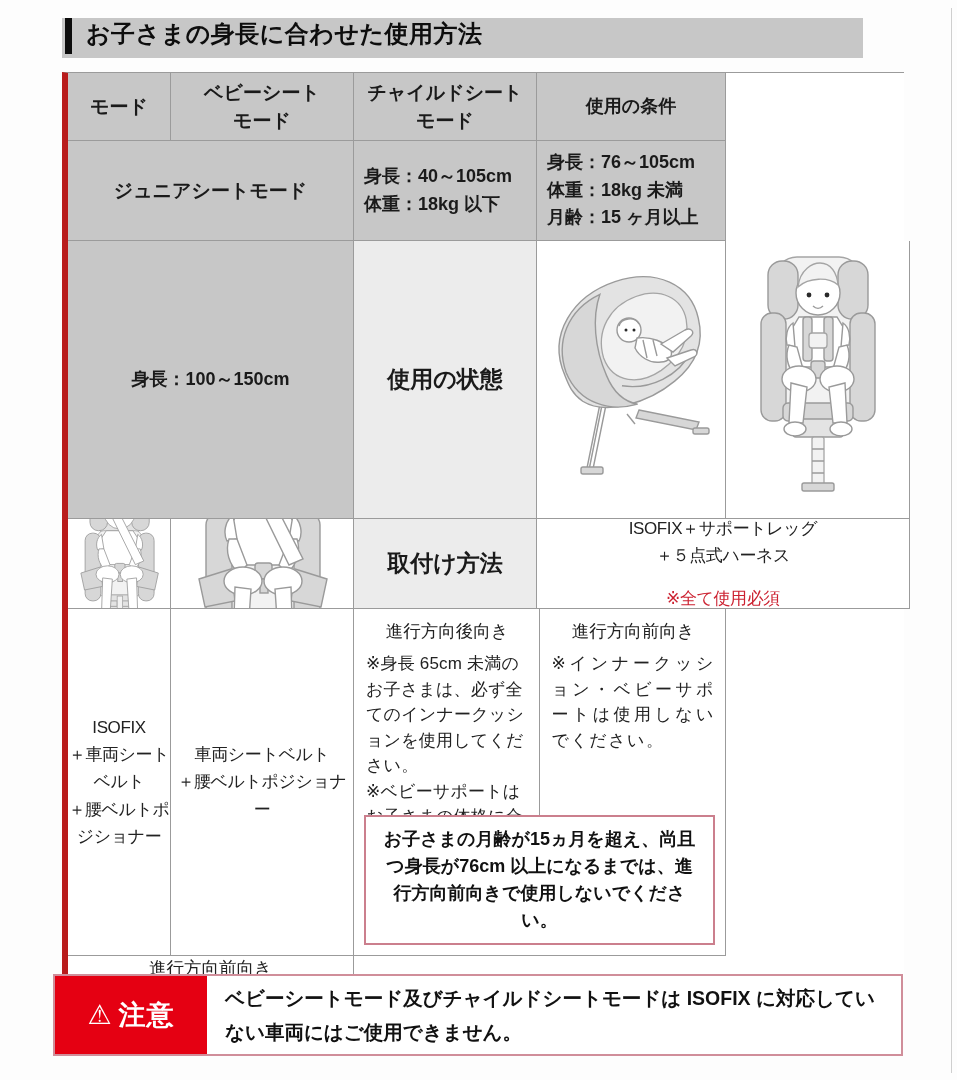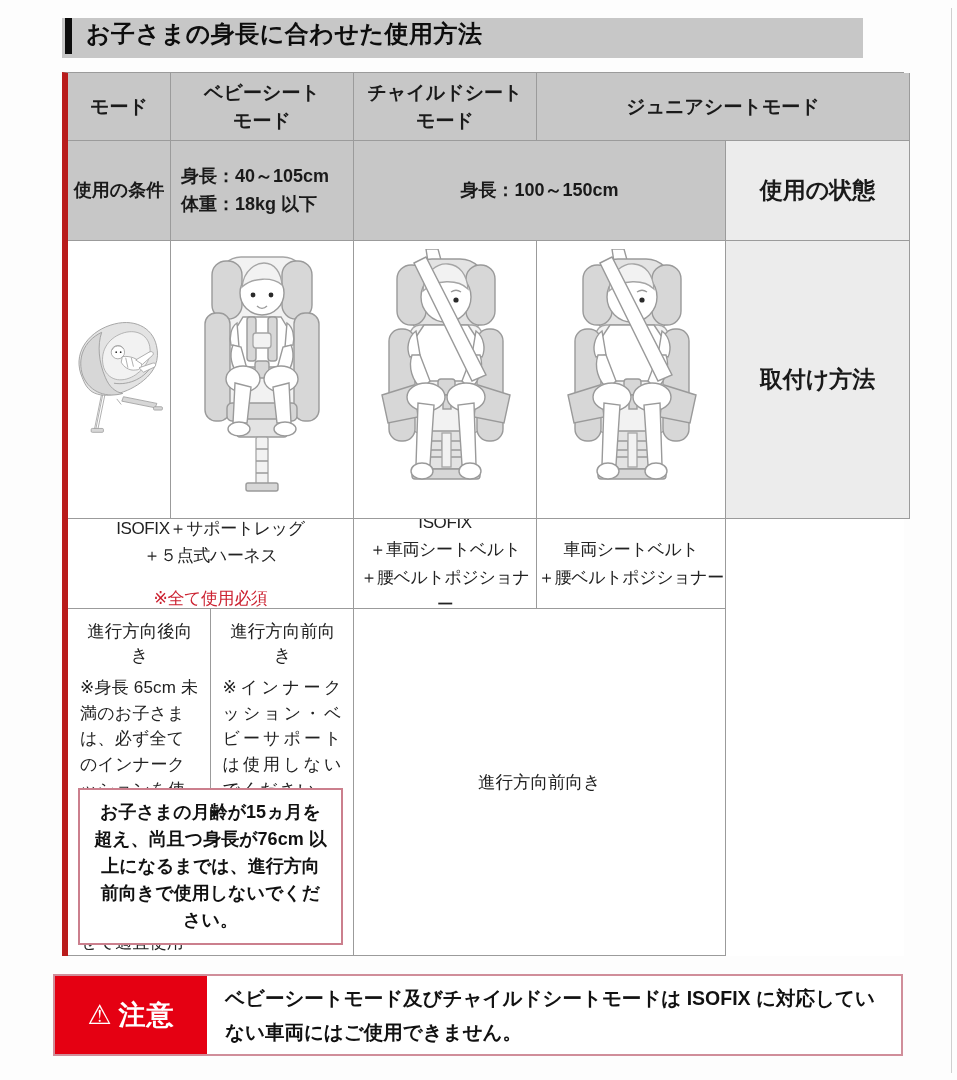--- a/index.html
+++ b/index.html
@@ -101,25 +101,28 @@
   <div class="title-text">お子さまの身長に合わせた使用方法</div>
 </div>
 
 <div class="usage-table">
 
   <div class="cell hd">モード</div>
   <div class="cell hd pre">ベビーシート
 モード</div>
   <div class="cell hd pre">チャイルドシート
 モード</div>
+  <div class="cell cond">使用の条件</div>
+
   <div class="cell hd span2">ジュニアシートモード</div>
-
-  <div class="cell cond">使用の条件</div>
   <div class="cell cond left pre">身長：40～105cm
 体重：18kg 以下</div>
+  <div class="cell cond left pre">身長：76～105cm
+体重：18kg 未満
+月齢：15 ヶ月以上</div>
   <div class="cell cond span2">身長：100～150cm</div>
 
   <div class="cell lbl">使用の状態</div>
 
   <div class="cell illu-cell">
     <svg width="176" height="232" viewBox="0 0 176 232">
       <path class="ln" d="M62 126 L46 206" stroke-width="7" stroke="#ededed"></path>
       <path class="ln" d="M60 125 L44 204 M66 126 L50 205"></path>
       <rect class="sh2" x="38" y="203" width="22" height="7" rx="2"></rect>
       <g transform="rotate(-16 88 88)">

